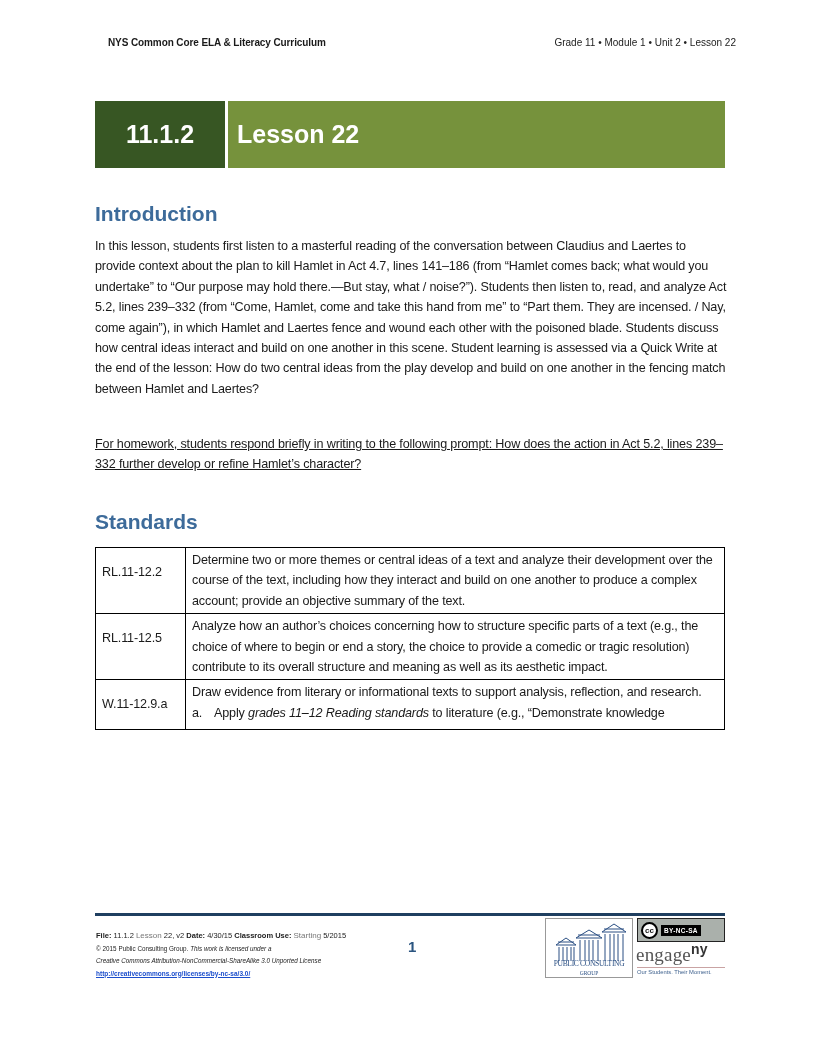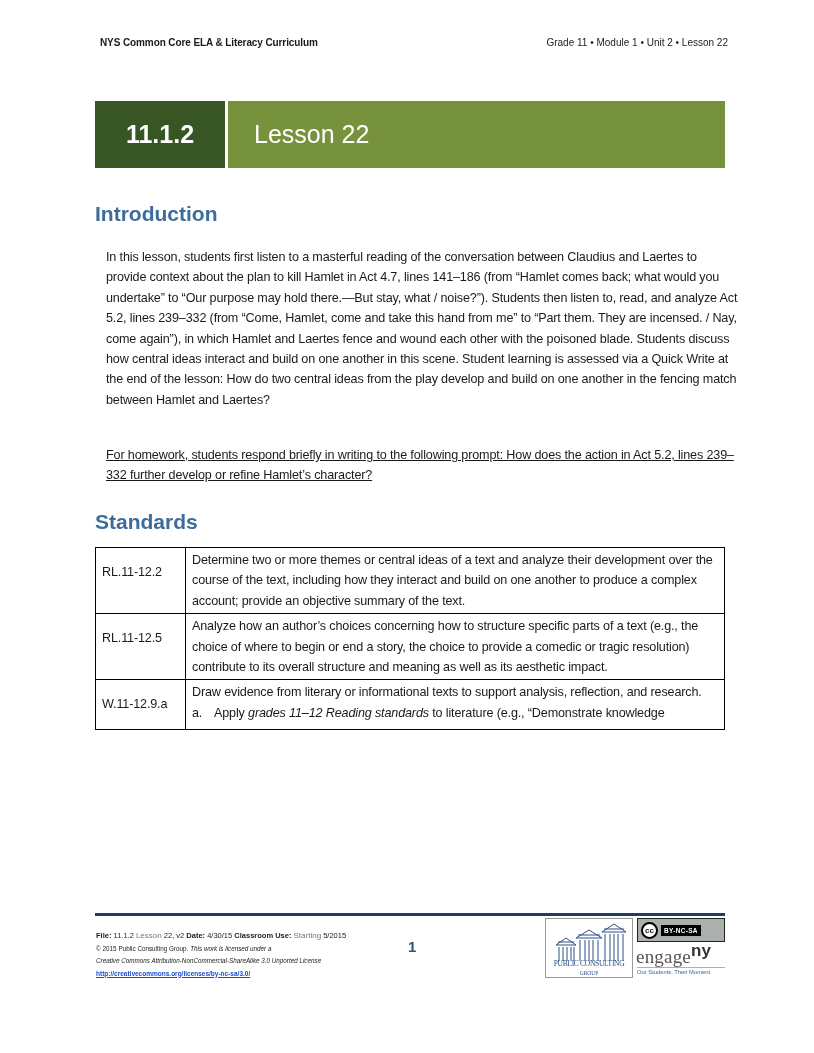--- a/index.html
+++ b/index.html
@@ -2,45 +2,45 @@
 <html><head>
   <meta charset="utf-8">
   <style>
     html, body { margin: 0; padding: 0; background: #ffffff; }
     body {
       width: 814px; height: 1053px; position: relative; overflow: hidden;
       font-family: "Liberation Sans", "DejaVu Sans", sans-serif;
       color: #1a1a1a;
     }
     .page-header {
-      position: absolute; top: 37px; left: 100px; width: 628px;
+      position: absolute; top: 37px; left: 108px; width: 628px;
       display: flex; justify-content: space-between; align-items: baseline;
       font-size: 10px;
       gap: 46px;
     }
     .page-header .left { font-weight: bold; letter-spacing: -0.1px; }
     .page-header .right { color: #222; }
 
     .banner { position: absolute; top: 101px; left: 95px; width: 630px; height: 67px; display: flex; }
     .banner .num {
       width: 130px; height: 100%; background: #375623; color: #fff;
       font-weight: bold; font-size: 25px; display: flex; align-items: center; justify-content: center;
     }
     .banner .gap { width: 3px; background: #fff; }
     .banner .title {
       flex: 1; height: 100%; background: #76923c; color: #fff;
-      font-weight: normal; font-size: 25px; display: flex; align-items: center; padding-left: 26px;
+      font-weight: bold; font-size: 25px; display: flex; align-items: center; padding-left: 9px;
     }
 
     h2.section {
       position: absolute; left: 95px; margin: 0;
       color: #3d6b9a; font-size: 21px; font-weight: bold;
     }
     .para {
-      position: absolute; left: 95px; width: 632px; margin: 11px;
+      position: absolute; left: 95px; width: 632px; margin: 0;
       font-size: 12.6px; line-height: 20.4px; letter-spacing: -0.15px;
     }
 
     table.std {
       position: absolute; left: 95px; top: 547px; width: 630px;
       border-collapse: collapse; font-size: 12.6px; letter-spacing: -0.15px;
     }
     table.std td { border: 1px solid #000; vertical-align: top; line-height: 20.4px; }
     table.std tr.grp td {
       background: #76923c; color: #fff; font-weight: bold; padding: 1px 6px; line-height: 20px;
@@ -84,21 +84,21 @@
       box-sizing: border-box;
     }
     .logo-cc .lic {
       margin-left: 3px; background: #000; color: #fff; font-size: 6.5px; font-weight: bold;
       padding: 2px 3px; letter-spacing: 0.3px;
     }
     .logo-engage {
       position: absolute; top: 941px; left: 636px; font-family: "Liberation Serif", serif;
       font-size: 19px; color: #555; letter-spacing: 0.2px;
     }
-    .logo-engage sup { font-family: "Liberation Sans", sans-serif; font-size: 17px; font-weight: bold; color: #333; }
+    .logo-engage sup { font-family: "Liberation Sans", sans-serif; font-size: 14px; font-weight: bold; color: #333; }
     .logo-tag {
       position: absolute; top: 967px; left: 637px; font-size: 5.8px; color: #3c5f8c;
       border-top: 1px solid #c9a3a3; padding-top: 1px; width: 88px;
     }
   </style>
 </head>
 <body>
 
 <div class="page-header">
   <span class="left">NYS Common Core ELA &amp; Literacy Curriculum</span>

